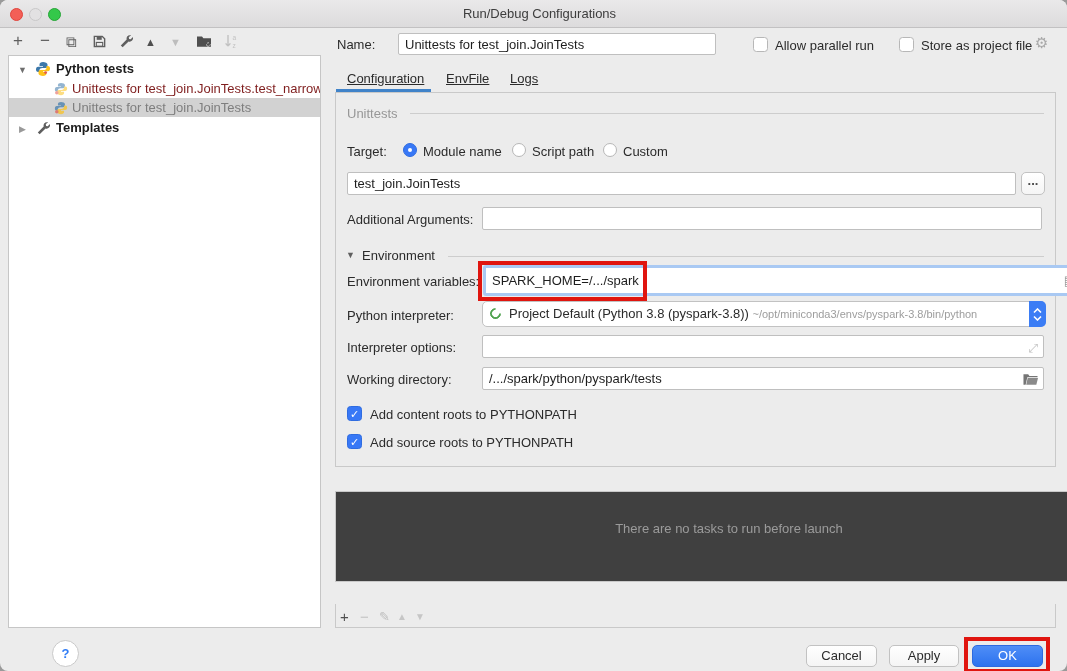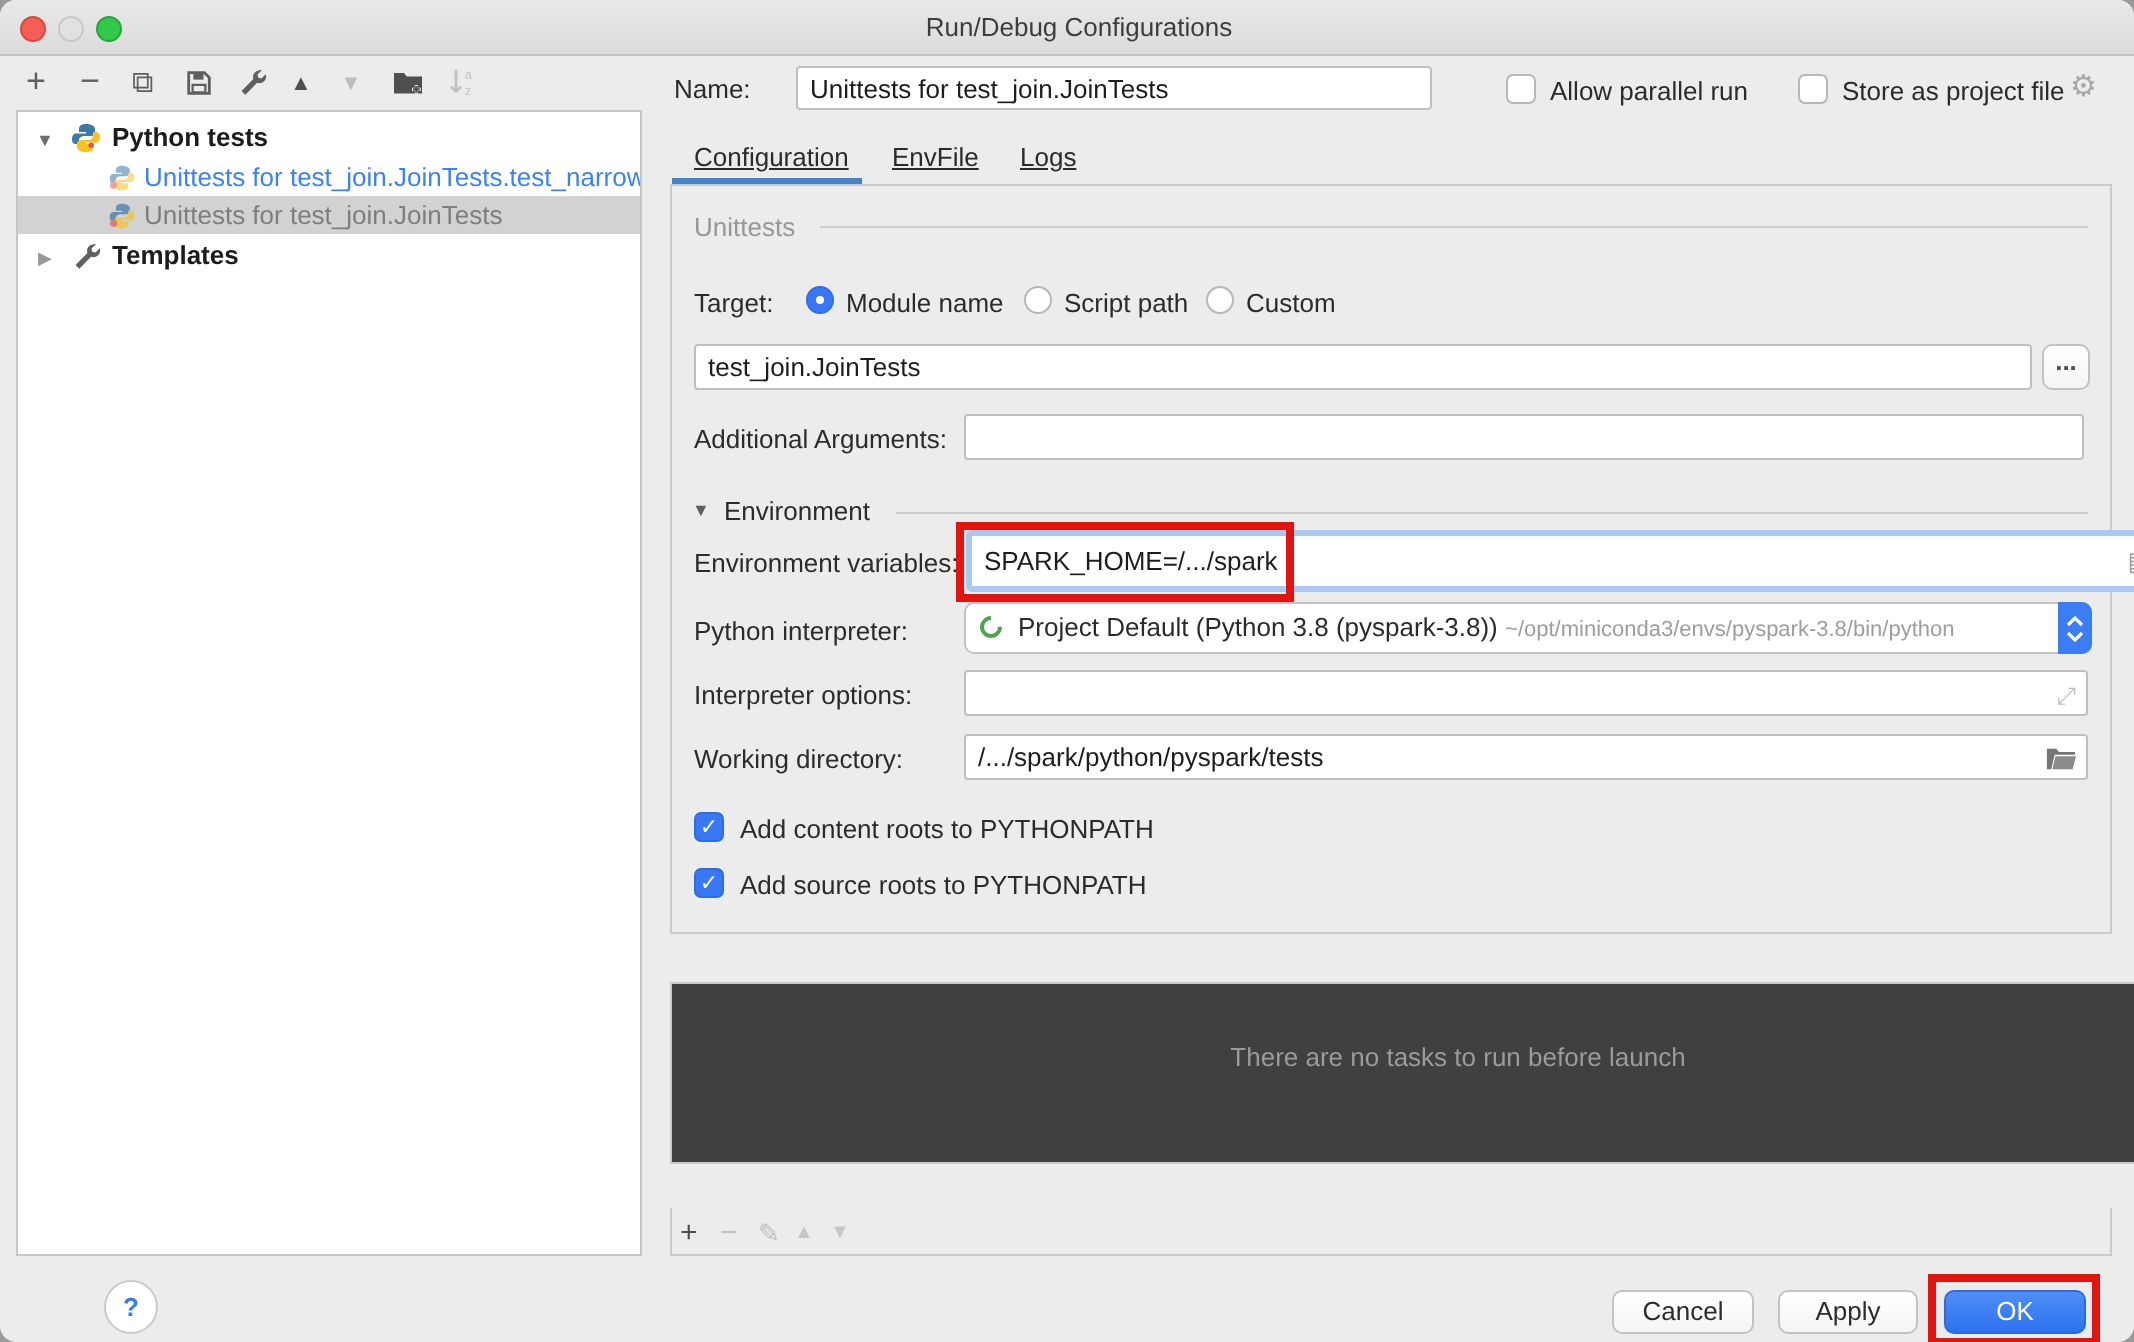--- a/index.html
+++ b/index.html
@@ -34,21 +34,21 @@
   .tbtn{position:absolute;top:645px;height:22px;border:1px solid #c2c2c2;border-radius:5px;
     background:linear-gradient(#ffffff,#f5f5f5);text-align:center;line-height:20px;color:#2b2b2b;}
   .redbox{position:absolute;border:4px solid #e0150f;z-index:9;}
   .icon{position:absolute;color:#6b6b6b;}
   
   .treepanel{position:absolute;left:8px;top:55px;width:313px;height:573px;background:#fff;
     border:1px solid #c6c6c6;overflow:hidden;}
   .trow{position:absolute;left:0;width:100%;height:20px;line-height:20px;white-space:nowrap;}
   .trow .txt{position:absolute;top:0;}
   .sel{background:#d2d2d2;}
-  .gray-item{color:#3b82f6;text-decoration:underline;}
+  .gray-item{color:#7f1d1d;text-decoration:underline;}
   .boldlbl{font-weight:bold;color:#1c1c1c;}
   svg.pyicon{position:absolute;}
   
   .tab{position:absolute;top:71px;color:#2b2b2b;cursor:default;text-decoration:underline;}
   .tabline{position:absolute;left:336px;top:89px;width:95px;height:3px;background:#4083c9;}
   .panel{position:absolute;border:1px solid #c9c9c9;}
   
   .combo{position:absolute;left:482px;top:301px;width:564px;height:26px;background:#fff;
     border:1px solid #c2c2c2;border-radius:5px;}
   .combo .ctext{position:absolute;left:26px;top:0;right:20px;line-height:24px;white-space:nowrap;overflow:hidden;}

